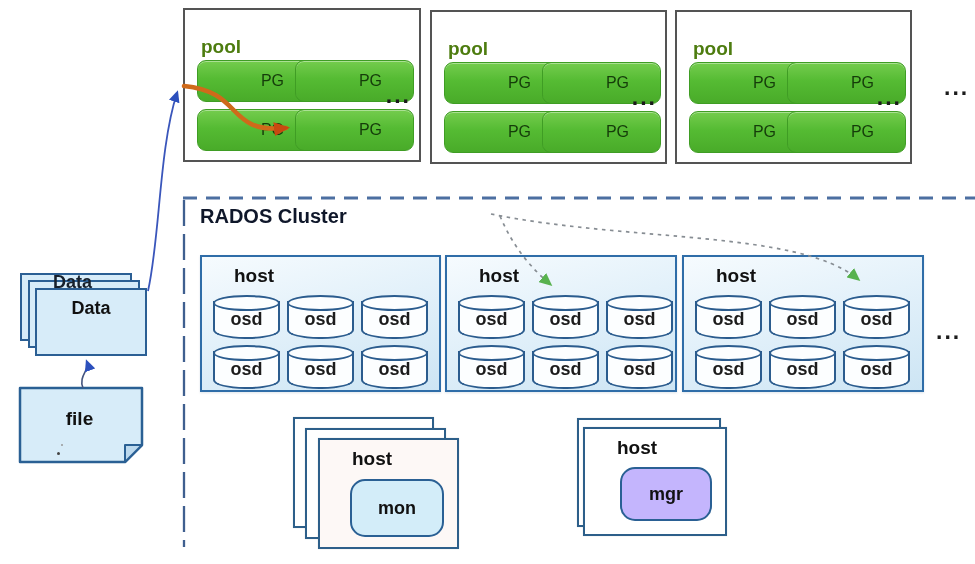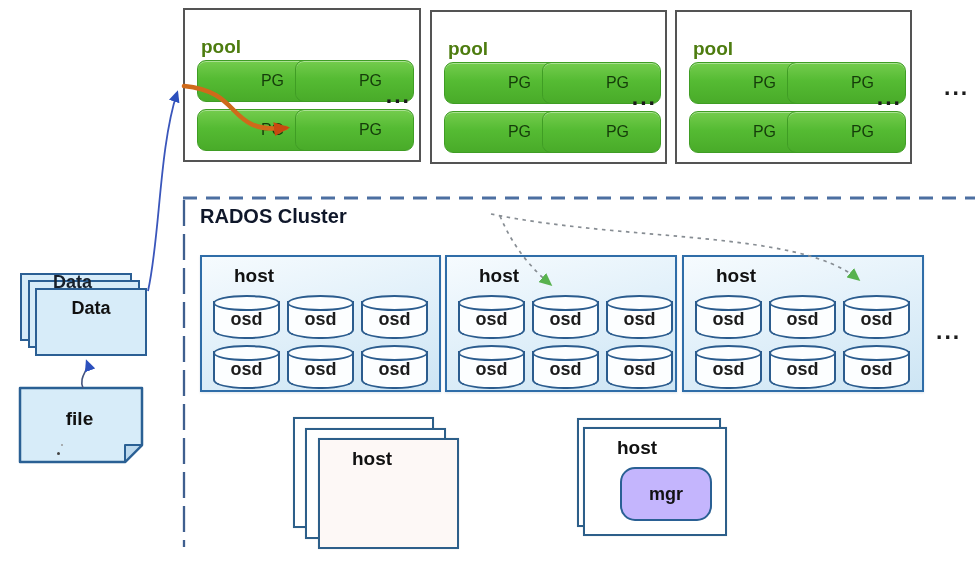--- a/index.html
+++ b/index.html
@@ -201,20 +201,21 @@
   <div class="dots" style="left:936px;top:318px;">...</div>
 
   <div class="stack-card z1" style="left:293px;top:417px;width:137px;height:107px;">
     <div class="host-label">host</div>
   </div>
   <div class="stack-card z2" style="left:305px;top:428px;width:137px;height:107px;">
     <div class="host-label">host</div>
   </div>
   <div class="stack-card z3" style="left:318px;top:438px;width:137px;height:107px;background:#fdf8f6;">
     <div class="host-label">host</div>
+    <div class="daemon-pill" style="left:30px;top:39px;width:90px;height:54px;background:#d3edf9;">mon</div>
   </div>
 
   <div class="stack-card z1" style="left:577px;top:418px;width:140px;height:105px;"></div>
   <div class="stack-card z2" style="left:583px;top:427px;width:140px;height:105px;">
     <div class="host-label">host</div>
     <div class="daemon-pill" style="left:35px;top:38px;width:88px;height:50px;background:#c4b5fd;">mgr</div>
   </div>
 
   <div class="doc-card z1" style="left:20px;top:273px;"></div>
   <div class="doc-card z2" style="left:28px;top:280px;"></div>

